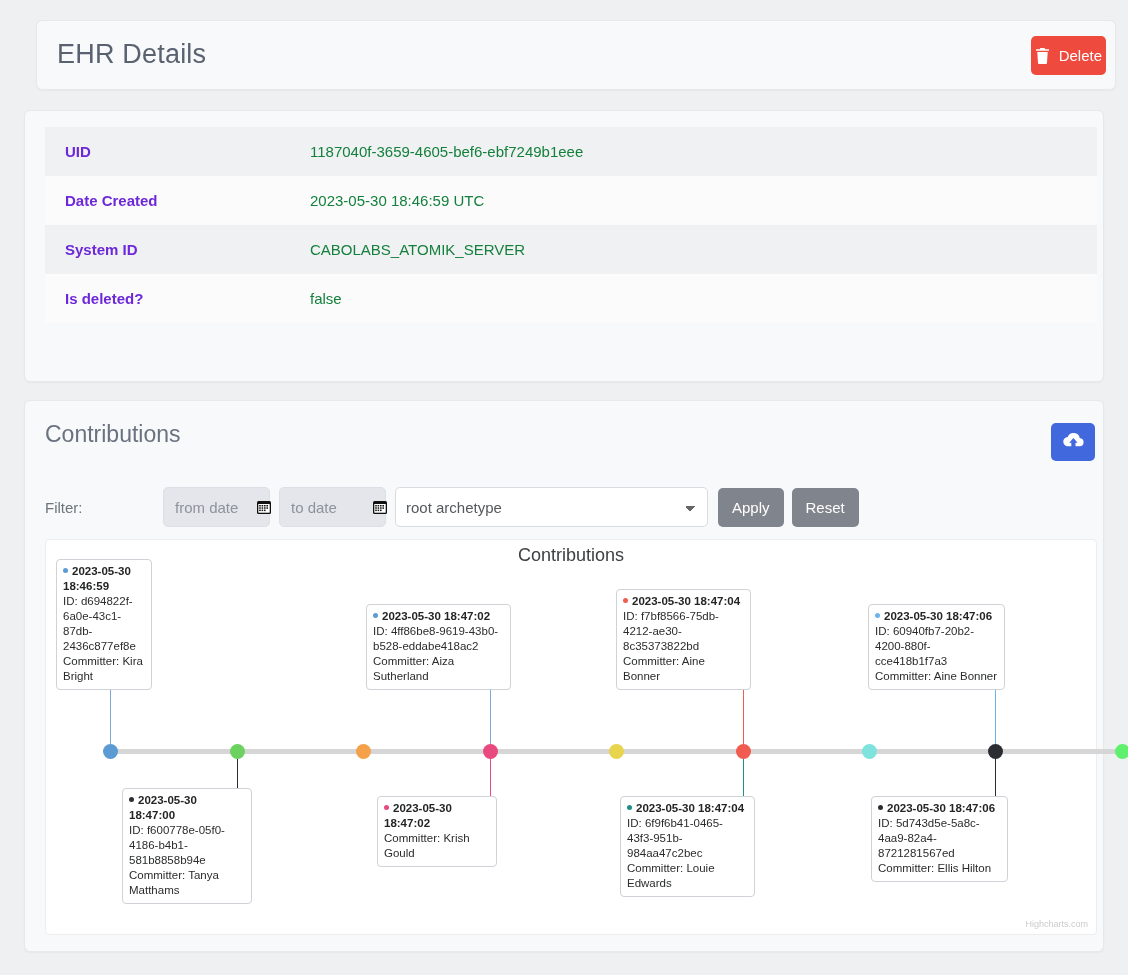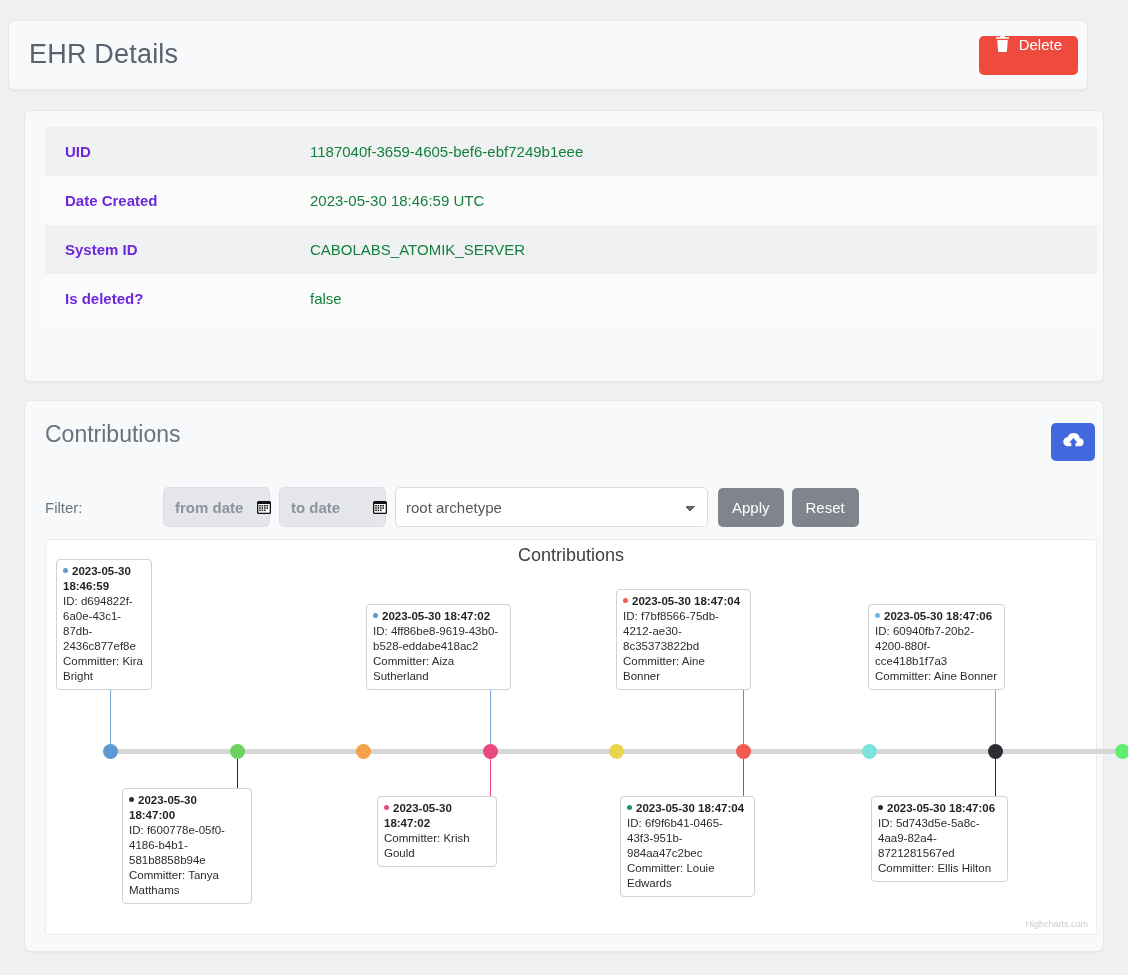--- a/index.html
+++ b/index.html
@@ -15,34 +15,34 @@
   
   .card {
     position: absolute;
     background: #f8f9fa;
     border: 1px solid #e6e8ea;
     border-radius: 6px;
     box-shadow: 0 1px 2px rgba(0,0,0,.04);
   }
 
   
-  .hdr-card { left: 8px; top: 20px; width: 1080px; height: 70px; }
+  .hdr-card { left: 36px; top: 20px; width: 1080px; height: 70px; }
   .hdr-title {
     position: absolute; left: 20px; top: 18px;
     font-size: 27px; font-weight: 400; color: #5a6270;
     letter-spacing: .2px;
   }
   .btn-delete {
     position: absolute; right: 9px; top: 15px;
-    height: 39px; padding: 0 16px;
+    height: 39px; padding: 0 4px;
     background: #ee4a3d; color: #fff;
     border: none; border-radius: 5px;
     font-family: "Liberation Sans", sans-serif;
     font-size: 15px; cursor: pointer;
-    display: flex; gap: 9px;
+    display: flex; align-items: center; gap: 9px;
   }
   .btn-delete svg { display: block; }
 
   
   .det-card { left: 24px; top: 110px; width: 1080px; height: 272px; }
   .det-table {
     position: absolute; left: 20px; top: 16px;
     width: 1052px; border-collapse: collapse;
   }
   .det-table td {
@@ -73,21 +73,21 @@
   .filter-row {
     position: absolute; left: 20px; top: 84px;
     width: 1040px; height: 44px;
     display: flex; align-items: center;
   }
   .filter-lbl { font-size: 15px; color: #6c757d; width: 118px; }
   .date-field {
     position: relative; width: 107px; height: 40px;
     background: #e4e6ec; border: 1px solid #dcdfe6;
     border-radius: 5px; margin-right: 9px;
-    display: flex; align-items: center; font-weight: bold;
+    display: flex; align-items: center;
   }
   .date-field span {
     font-size: 15px; color: #8d939b; padding-left: 11px;
   }
   .date-field .cal {
     position: absolute; right: 8px; top: 11px;
     width: 16px; height: 16px;
   }
   .arch-select {
     width: 313px; height: 40px;

